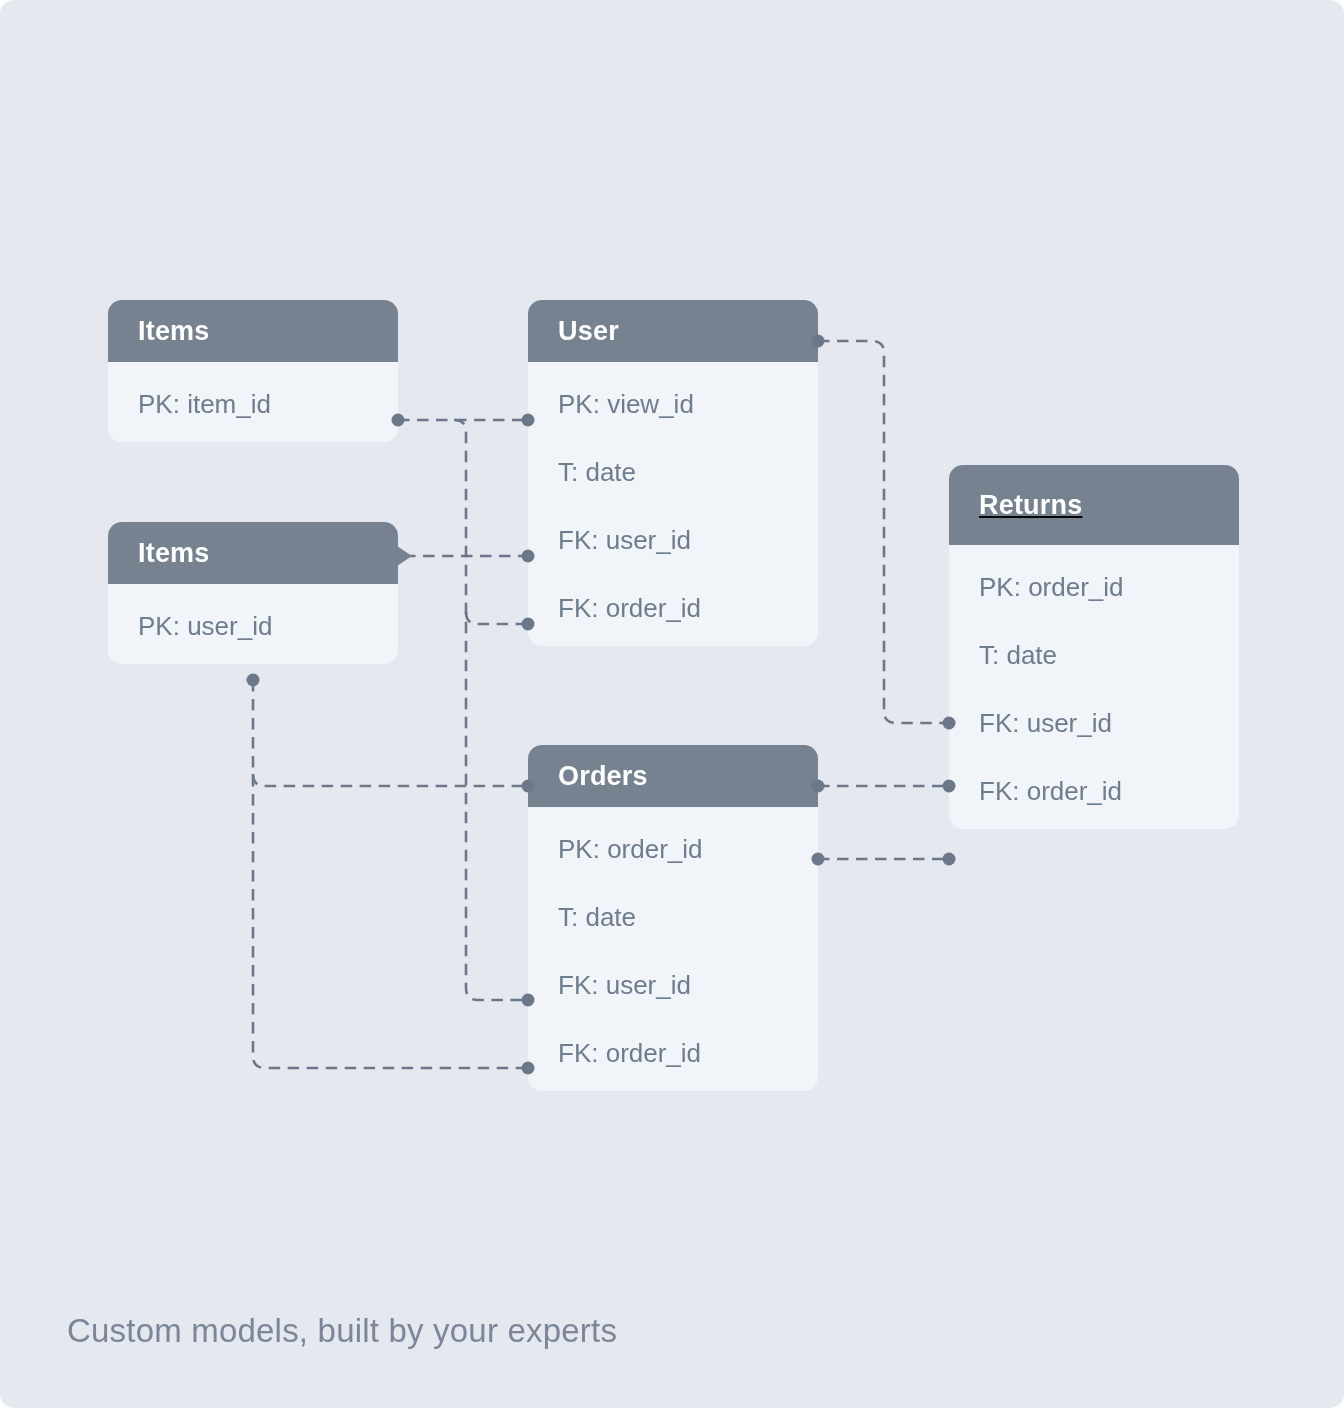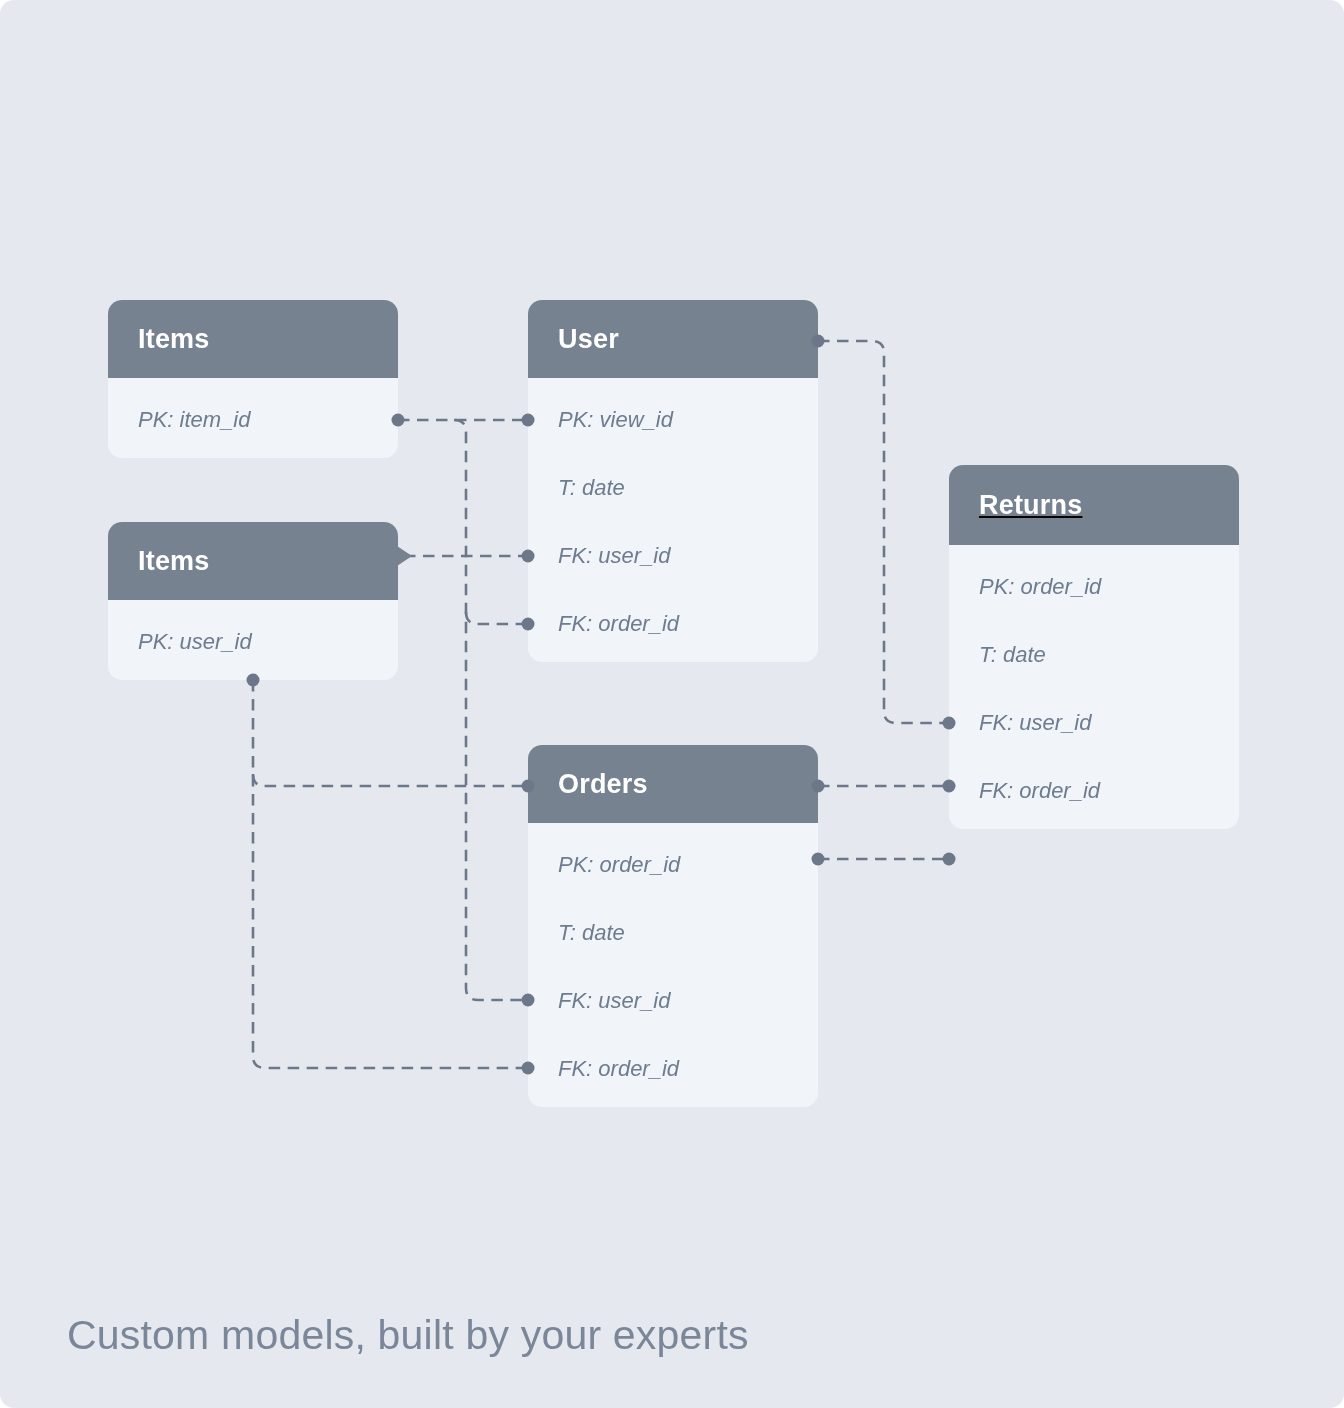--- a/index.html
+++ b/index.html
@@ -27,45 +27,44 @@
     overflow:hidden;
   }
   .card{
     position:absolute;
     width:290px;
     background:var(--card);
     border-radius:14px;
     overflow:hidden;
   }
   .card-header{
-    height:78px;
+    height:62px;
     background:var(--header);
     display:flex;
     align-items:center;
     padding-left:30px;
   }
   .card-title{
     color:var(--header-text);
     font-size:27px;
     font-weight:600;
     letter-spacing:.2px;
   }
   .card-body{
     padding:8px 0 4px 0;
   }
   .field-row{
     height:68px;
     display:flex;
     align-items:center;
     padding-left:30px;
     color:var(--row-text);
-    font-size:22px;
+    font-size:26px;
     font-weight:400;
     white-space:nowrap;
-    font-style:italic;
   }
   .card-items  {left:108px; top:300px;}
   .card-views  {left:528px; top:300px;}
   .card-user   {left:108px; top:522px;}
   .card-orders {left:528px; top:745px;text-align:center;}
   .card-returns{left:949px; top:465px;}
   .card-returns .card-header{height:80px;text-decoration:underline;}
   .lines-overlay{
     position:absolute;
     left:0; top:0;
@@ -78,21 +77,21 @@
     stroke:var(--line);
     stroke-width:2.6;
     stroke-dasharray:11.5 7.5;
   }
   .lines-overlay circle{ fill:var(--line); }
   .lines-overlay polygon{ fill:var(--header); }
   .caption{
     position:absolute;
     left:67px;
     top:1312px;
-    font-size:41px;
+    font-size:33px;
     font-weight:400;
     color:var(--caption-text);
     letter-spacing:.2px;
   }
 </style>
 </head>
 <body>
 
 <div class="page">
 

